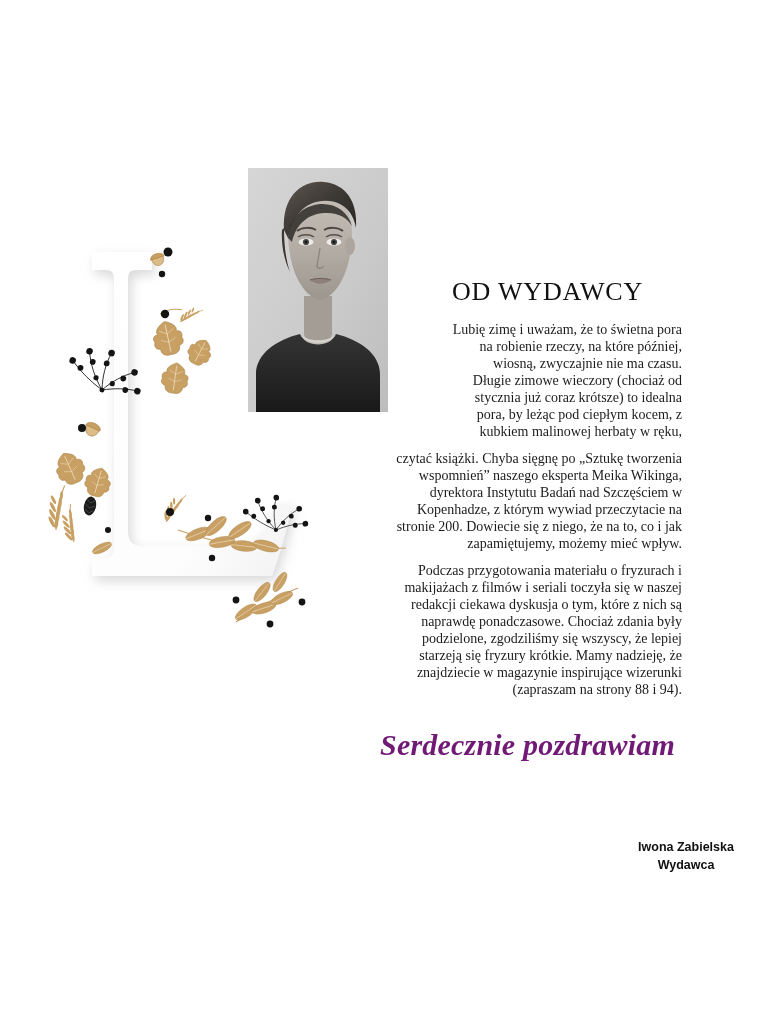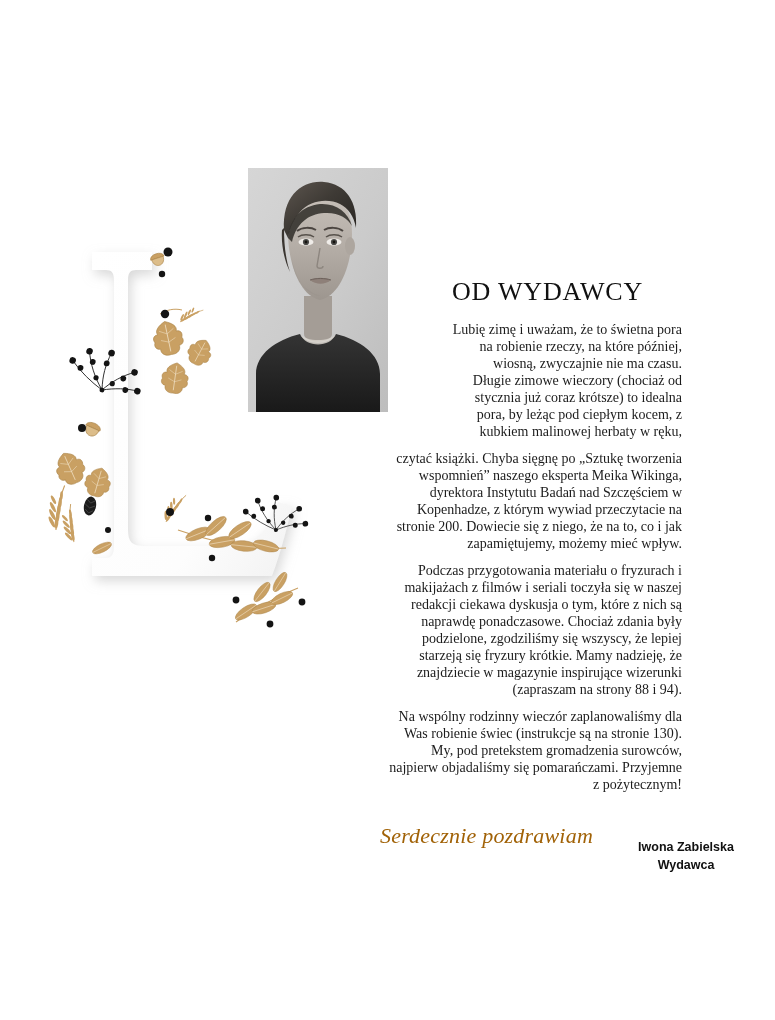--- a/index.html
+++ b/index.html
@@ -84,24 +84,24 @@
   
   .para-wrap {
     padding-left: 72px;
   }
   .para-full {
     padding-left: 0;
   }
 
   .signoff {
     margin-top: 30px;
-    font-size: 22px;
+    font-size: 30px;
     font-style: italic;
-    font-weight: 400;
-    color: #a16207;
+    font-weight: 700;
+    color: #701a75;
     letter-spacing: 0.2px;
   }
 
   .signature {
     position: absolute;
     left: 355px;
     top: 838px;
     width: 302px;
     text-align: center;
     font-family: "Liberation Sans", sans-serif;
@@ -335,21 +335,20 @@
     </svg>
   </div>
 
   <div class="article">
     <h1 class="article-title">OD WYDAWCY</h1>
 
     <div class="article-body">
       <p class="para-wrap">Lubię zimę i uważam, że to świetna pora na robienie rzeczy, na które później, wiosną, zwyczajnie nie ma czasu. Długie zimowe wieczory (chociaż od stycznia już coraz krótsze) to idealna pora, by leżąc pod ciepłym kocem, z kubkiem malinowej herbaty w ręku,</p>
       <p class="para-full">czytać książki. Chyba sięgnę po „Sztukę tworzenia wspomnień” naszego eksperta Meika Wikinga, dyrektora Instytutu Badań nad Szczęściem w Kopenhadze, z którym wywiad przeczytacie na stronie 200. Dowiecie się z niego, że na to, co i jak zapamiętujemy, możemy mieć wpływ.</p>
       <p class="para-full">Podczas przygotowania materiału o fryzurach i makijażach z filmów i seriali toczyła się w naszej redakcji ciekawa dyskusja o tym, które z nich są naprawdę ponadczasowe. Chociaż zdania były podzielone, zgodziliśmy się wszyscy, że lepiej starzeją się fryzury krótkie. Mamy nadzieję, że znajdziecie w magazynie inspirujące wizerunki (zapraszam na strony 88 i 94).</p>
-      <p class="para-full">Na wspólny rodzinny wieczór zaplanowaliśmy dla Was robienie świec (instrukcje są na stronie 130). My, pod pretekstem gromadzenia surowców, najpierw objadaliśmy się pomarańczami. Przyjemne z pożytecznym!</p>
     </div>
 
     <div class="signoff">Serdecznie pozdrawiam</div>
   </div>
 
   <div class="signature">
     <div>Iwona Zabielska</div>
     <div>Wydawca</div>
   </div>
 

